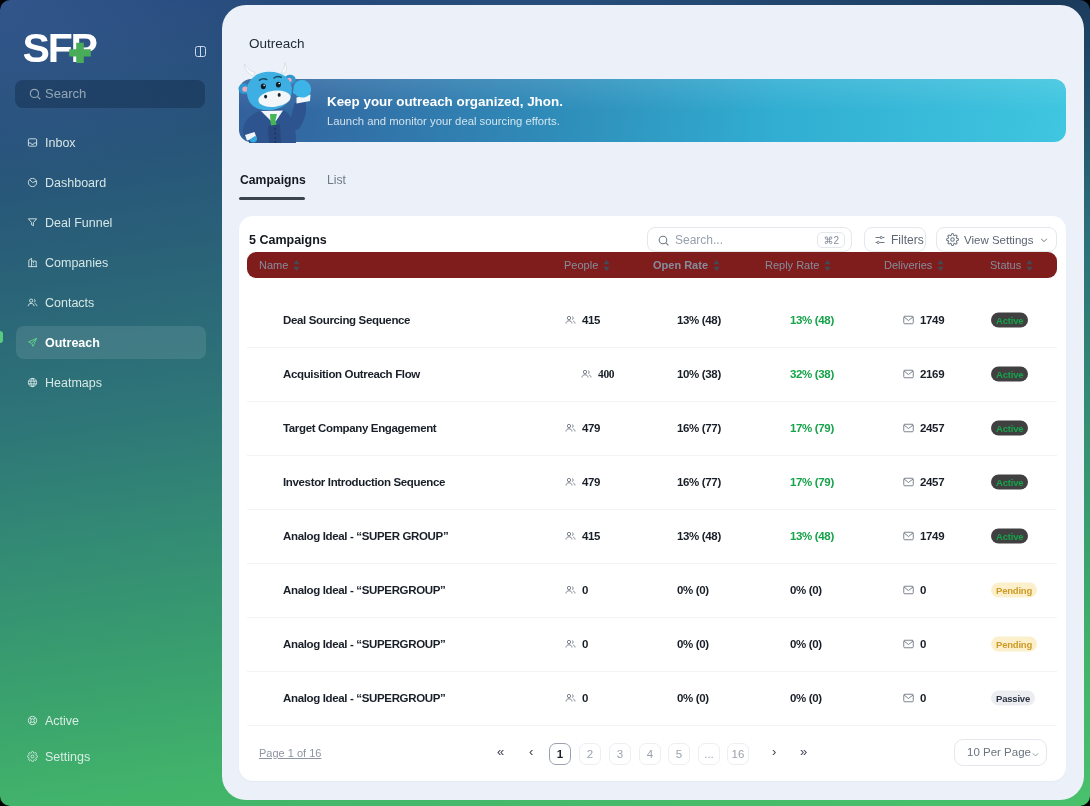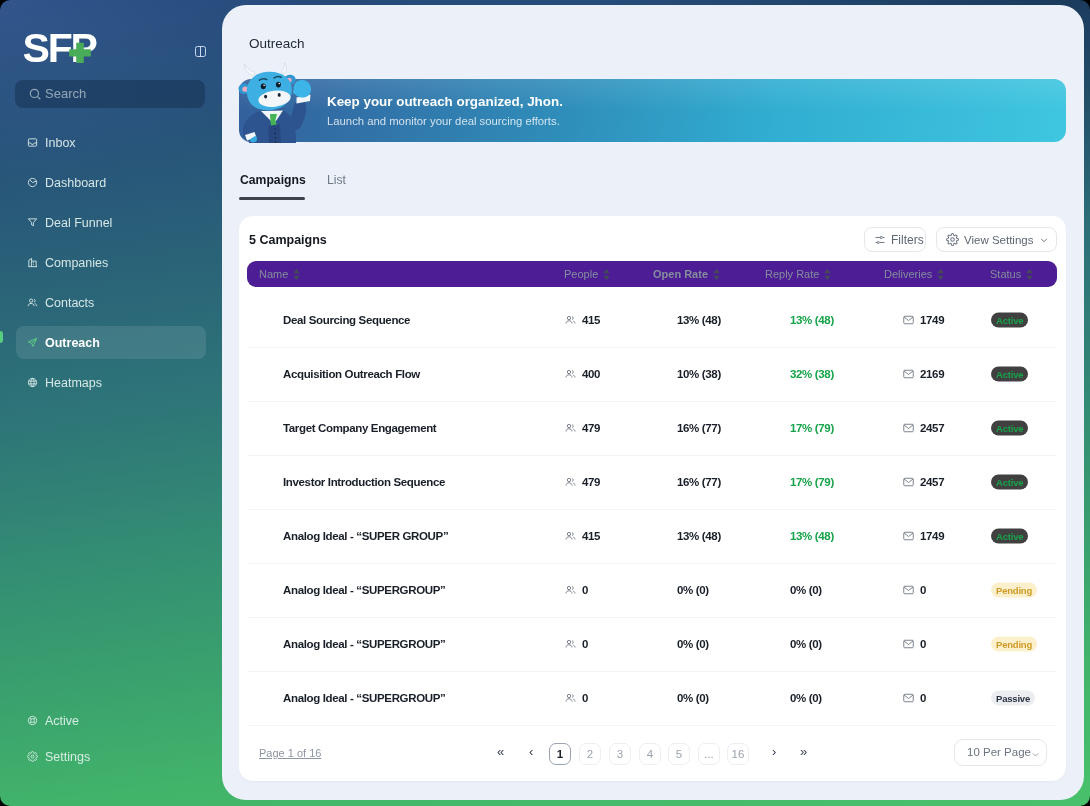--- a/index.html
+++ b/index.html
@@ -39,21 +39,21 @@
   .card-title { position:absolute; left:10px; top:17px; font-size:12.5px; font-weight:700; color:#14181f; }
   .search2 { position:absolute; left:408px; top:11px; width:205px; height:25px; border:1px solid #e4e7ec; border-radius:8px; background:#fff; }
   .search2 svg { position:absolute; left:9px; top:6px; }
   .search2 .ph { position:absolute; left:27px; top:5px; font-size:12px; color:#98a1ae; }
   .kbd { position:absolute; right:6px; top:4px; height:16px; padding:0 5px; border:1px solid #e4e7ec; border-radius:5px; font-size:10px; color:#848d9a; line-height:15px; }
   .btn { position:absolute; top:11px; height:25px; border:1px solid #e4e7ec; border-radius:8px; background:#fff; color:#5d6673; font-size:12px; display:flex; align-items:center; white-space:nowrap; }
   .btn-filters { left:625px; width:62px; }
   .btn-view { left:697px; width:121px; font-size:11.5px; }
   .btn svg { vertical-align:middle; }
   
-  .thead { position:absolute; left:8px; top:45px; width:810px; height:26px; background:#4c1d95; border-radius:9px; color:#848e9c; font-size:11px; }
+  .thead { position:absolute; left:8px; top:36px; width:810px; height:26px; background:#7f1d1d; border-radius:9px; color:#848e9c; font-size:11px; }
   .th { position:absolute; top:7px; }
   .rows { position:absolute; left:8px; top:78px; width:810px; }
   .row { position:absolute; left:0; width:810px; height:53.7px; border-bottom:1px solid #f1f3f6; font-size:11.5px; letter-spacing:-0.35px; color:#191f28; font-weight:700; }
   .cell { position:absolute; top:50%; transform:translateY(-50%); white-space:nowrap;padding-left:24px; }
   .green { color:#16a34a; }
   .icon-cell svg { vertical-align:-2px; margin-right:5px; }
   .pill { position:absolute; top:50%; transform:translateY(-50%); height:15px; line-height:15px; padding:0 5px; border-radius:8px; font-size:9.5px; letter-spacing:-0.2px; font-weight:700; }
   .pill.active { background:#404040; color:#16a34a; }
   .pill.pending { background:#fcf0cc; color:#cf9b27; }
   .pill.passive { background:#ebedf0; color:#2a3140; }
@@ -205,20 +205,28 @@
       <path d="M57 30 C55 23 59.5 17.5 65.5 18 C71 18.5 74.5 23 74 28.5 C73.5 33.5 69 36 64.5 35.5 C61 35.1 57.7 33 57 30 Z" fill="#3db4e8"></path>
       <path d="M58.5 32 C56.5 32.5 55.5 30.5 56 29 C56.5 27.5 58.5 27.5 59.5 28.5 Z" fill="#3db4e8"></path>
     </svg>
     <div class="tabs">
       <div class="tab-a">Campaigns</div>
         <div class="tab-b">List</div>
         <div class="tab-line"></div>
     </div>
     <div class="card">
       <div class="card-title">5 Campaigns</div>
+      <div class="search2">
+        <svg width="13" height="13" viewBox="0 0 24 24" fill="none" stroke="#707a87" stroke-width="2">
+            <circle cx="11" cy="11" r="7"></circle>
+            <path d="M21 21l-4.5-4.5"></path>
+          </svg>
+        <span class="ph">Search...</span>
+        <span class="kbd">⌘2</span>
+      </div>
       <div class="btn btn-filters">
         <svg width="12" height="12" viewBox="0 0 24 24" fill="none" stroke="#707a87" stroke-width="2" style="margin-left:9px;">
             <path d="M3 7h10M17 7h4M3 17h4M11 17h10"></path>
             <circle cx="14.5" cy="7" r="2.2"></circle>
             <circle cx="8.5" cy="17" r="2.2"></circle>
           </svg>
         <span style="margin-left:5px;">Filters</span>
       </div>
       <div class="btn btn-view">
         <svg width="13" height="13" viewBox="0 0 24 24" fill="none" stroke="#707a87" stroke-width="2" style="margin-left:9px;">
@@ -267,21 +275,21 @@
           <span class="cell" style="left:406px;">13% (48)</span>
           <span class="cell green" style="left:519px;">13% (48)</span>
           <span class="cell icon-cell" style="left:631px;"><svg width="13" height="12" viewBox="0 0 24 24" fill="none" stroke="#6e7683" stroke-width="1.8">
                 <rect x="2.5" y="4.5" width="19" height="15" rx="2"></rect>
                 <path d="M3 6l9 7 9-7"></path>
               </svg>1749</span>
           <span class="pill active" style="left:744px;">Active</span>
         </div>
         <div class="row" style="top:54px;">
           <span class="cell" style="left:12px;">Acquisition Outreach Flow</span>
-          <span class="cell icon-cell" style="left:293px;"><svg width="13" height="12" viewBox="0 0 24 24" fill="none" stroke="#6e7683" stroke-width="1.8">
+          <span class="cell icon-cell" style="left:309px;font-family:Liberation Serif, serif;"><svg width="13" height="12" viewBox="0 0 24 24" fill="none" stroke="#6e7683" stroke-width="1.8">
                 <circle cx="9" cy="8" r="3.3"></circle>
                 <path d="M3 19c0-3.3 2.7-5.5 6-5.5s6 2.2 6 5.5"></path>
                 <path d="M15.5 5.2a3.3 3.3 0 010 6M17.5 14c2.2.8 3.5 2.7 3.5 5"></path>
               </svg>400</span>
           <span class="cell" style="left:406px;">10% (38)</span>
           <span class="cell green" style="left:519px;">32% (38)</span>
           <span class="cell icon-cell" style="left:631px;"><svg width="13" height="12" viewBox="0 0 24 24" fill="none" stroke="#6e7683" stroke-width="1.8">
                 <rect x="2.5" y="4.5" width="19" height="15" rx="2"></rect>
                 <path d="M3 6l9 7 9-7"></path>
               </svg>2169</span>

